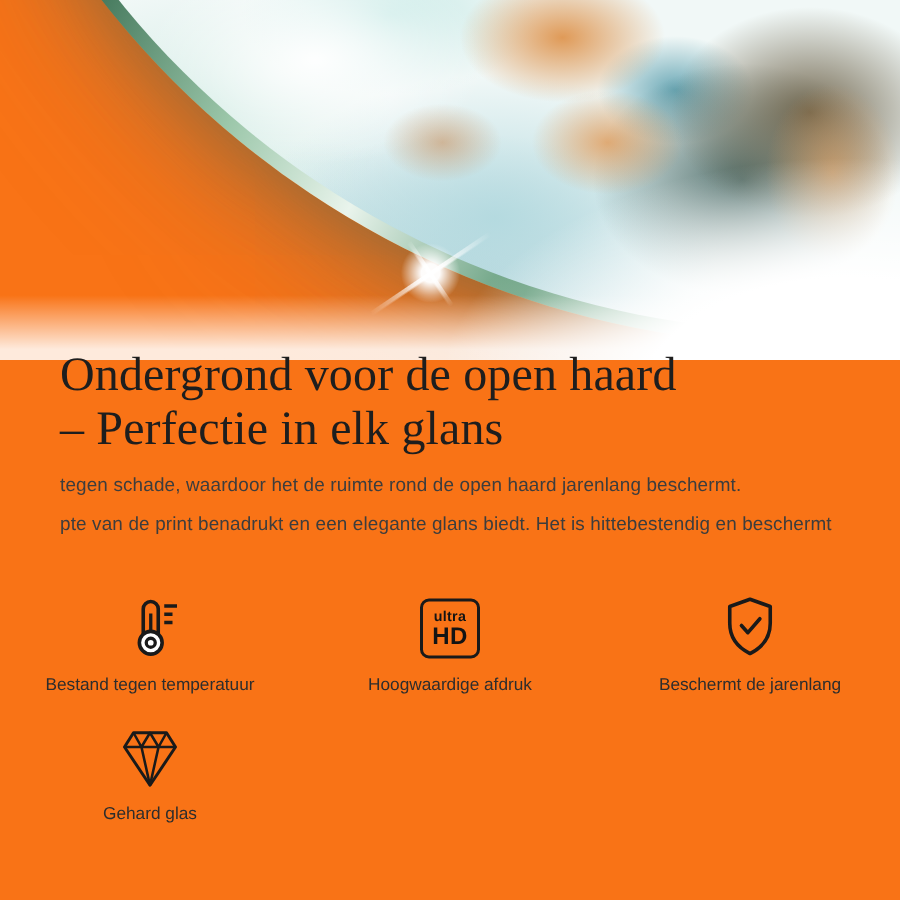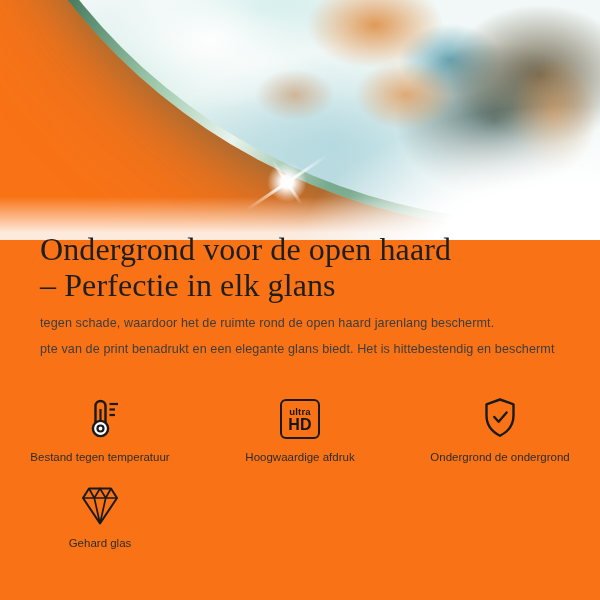--- a/index.html
+++ b/index.html
@@ -122,21 +122,21 @@
       <div class="feature-label">Hoogwaardige afdruk</div>
     </div>
 
     <div class="feature">
       <div class="icon-wrap">
         <svg class="icon" width="48" height="48" viewBox="0 0 48 48" fill="none" stroke="#1a1a1a" stroke-linejoin="round">
           <path d="M24,4.5 L37.5,9.3 V20.5 C37.5,30.5 31.8,36.8 24,40.7 C16.2,36.8 10.5,30.5 10.5,20.5 V9.3 Z" stroke-width="2.4"></path>
           <path d="M18.3,22 l4.3,4.8 l8,-9.3" stroke-width="2.4" stroke-linecap="round"></path>
         </svg>
       </div>
-      <div class="feature-label">Ondergrond de ondergrond</div>
+      <div class="feature-label">Beschermt de jarenlang</div>
     </div>
 
     <div class="feature">
       <div class="icon-wrap">
         <svg class="icon" width="48" height="48" viewBox="0 0 48 48" fill="none" stroke="#1a1a1a" stroke-linejoin="round">
           <path d="M13,7.5 H35 L41,17 L24,42.5 L7,17 Z" stroke-width="2"></path>
           <path d="M7,17 H41 M13,7.5 L18.3,17 L24,7.5 L29.7,17 L35,7.5 M18.3,17 L24,42.5 M29.7,17 L24,42.5" stroke-width="1.7"></path>
         </svg>
       </div>
       <div class="feature-label">Gehard glas</div>

